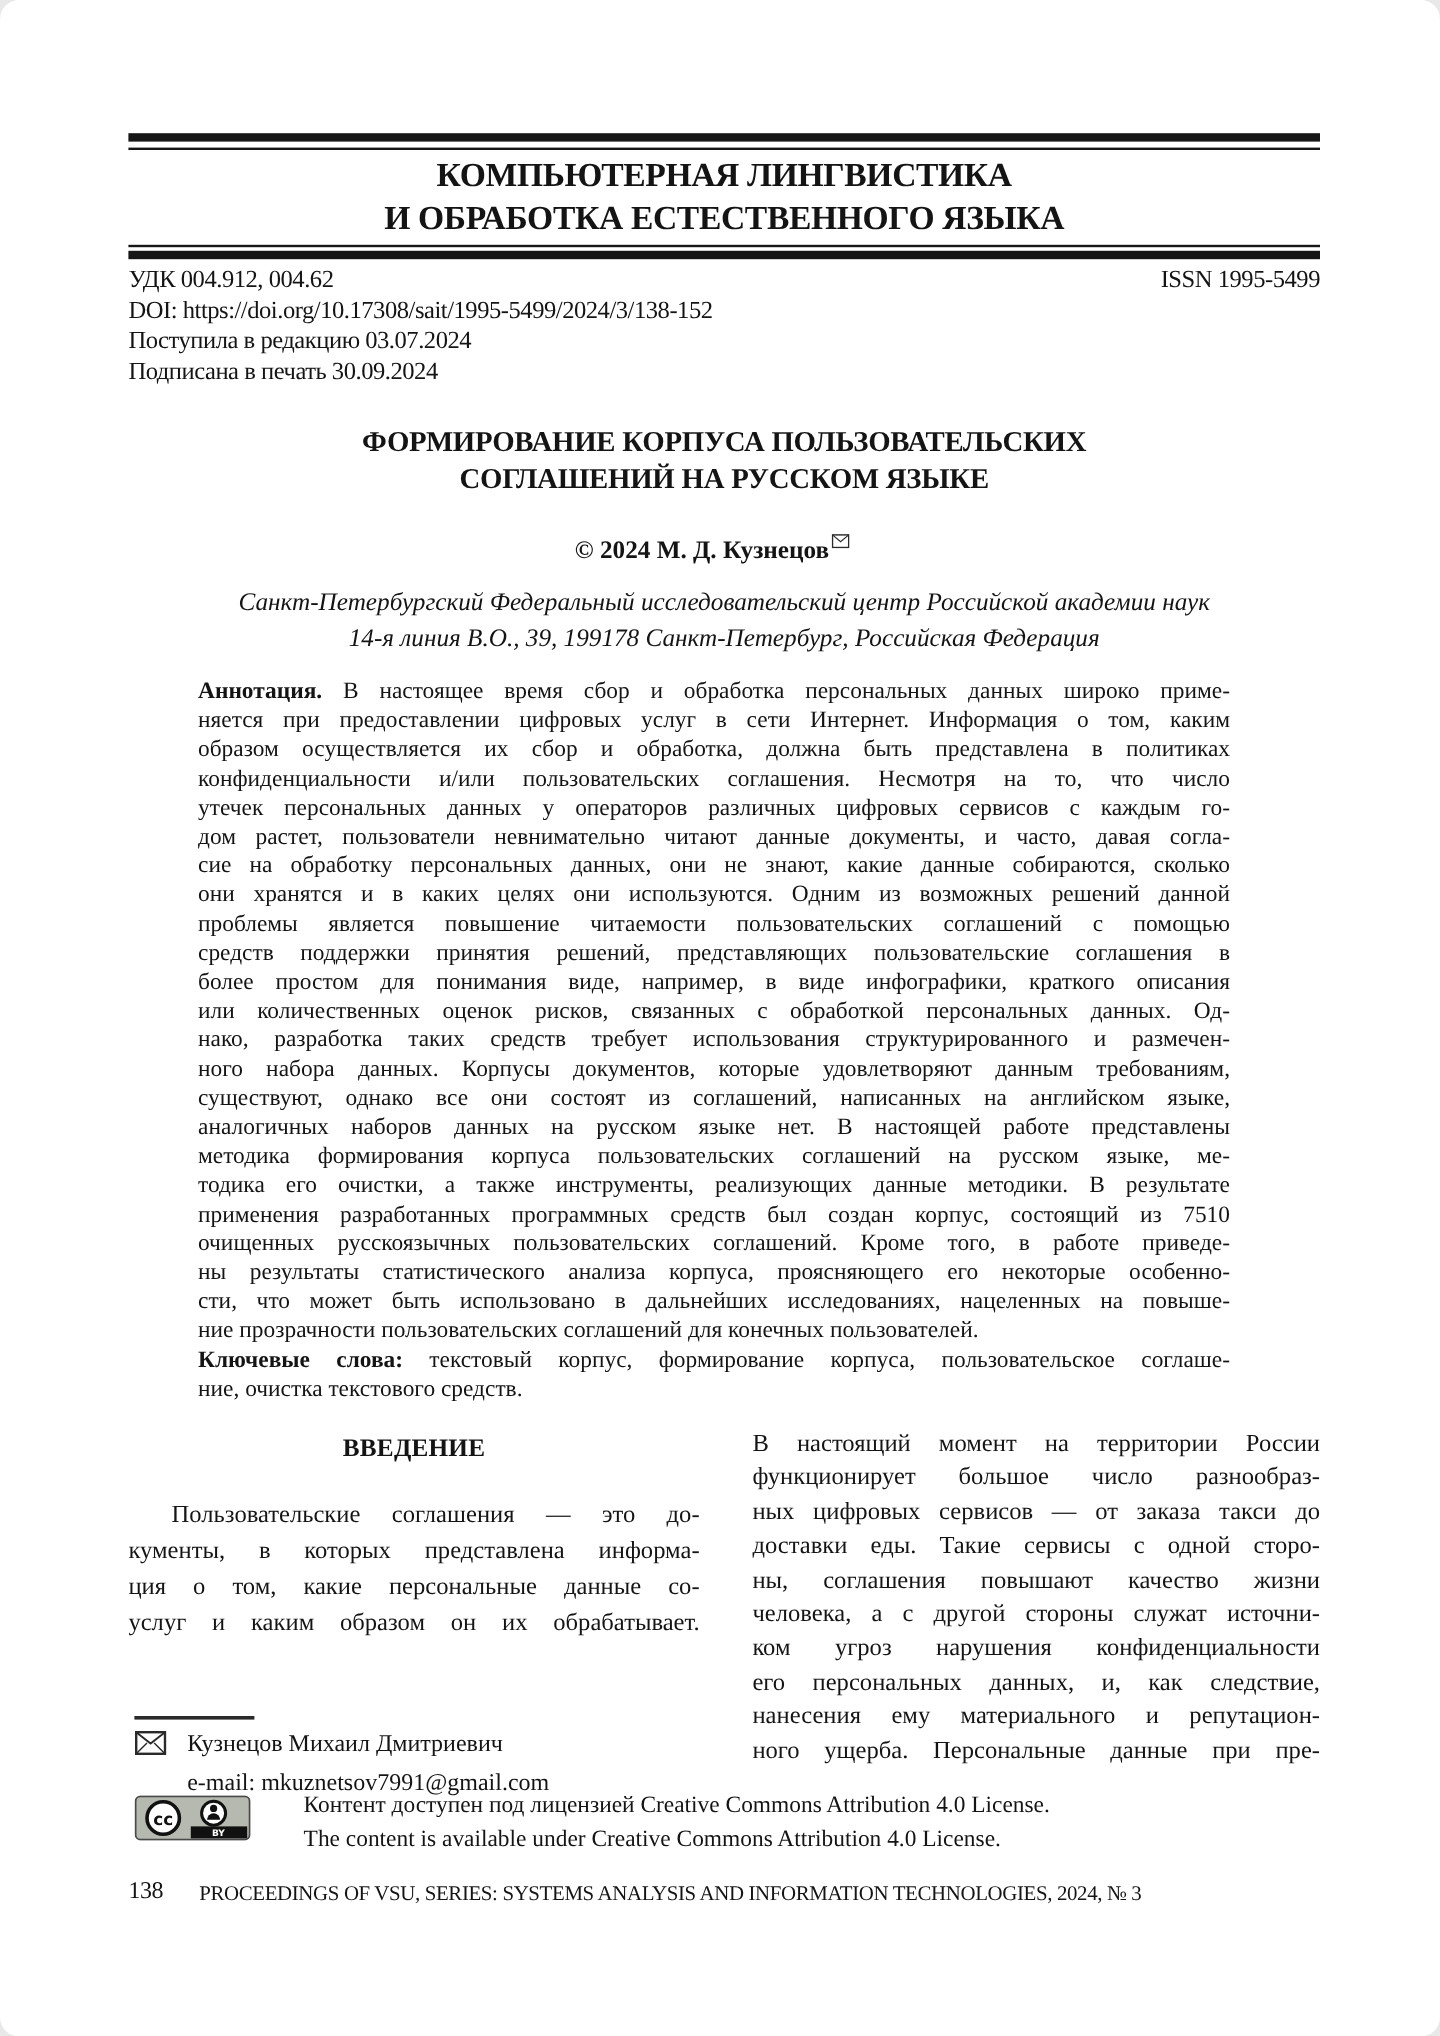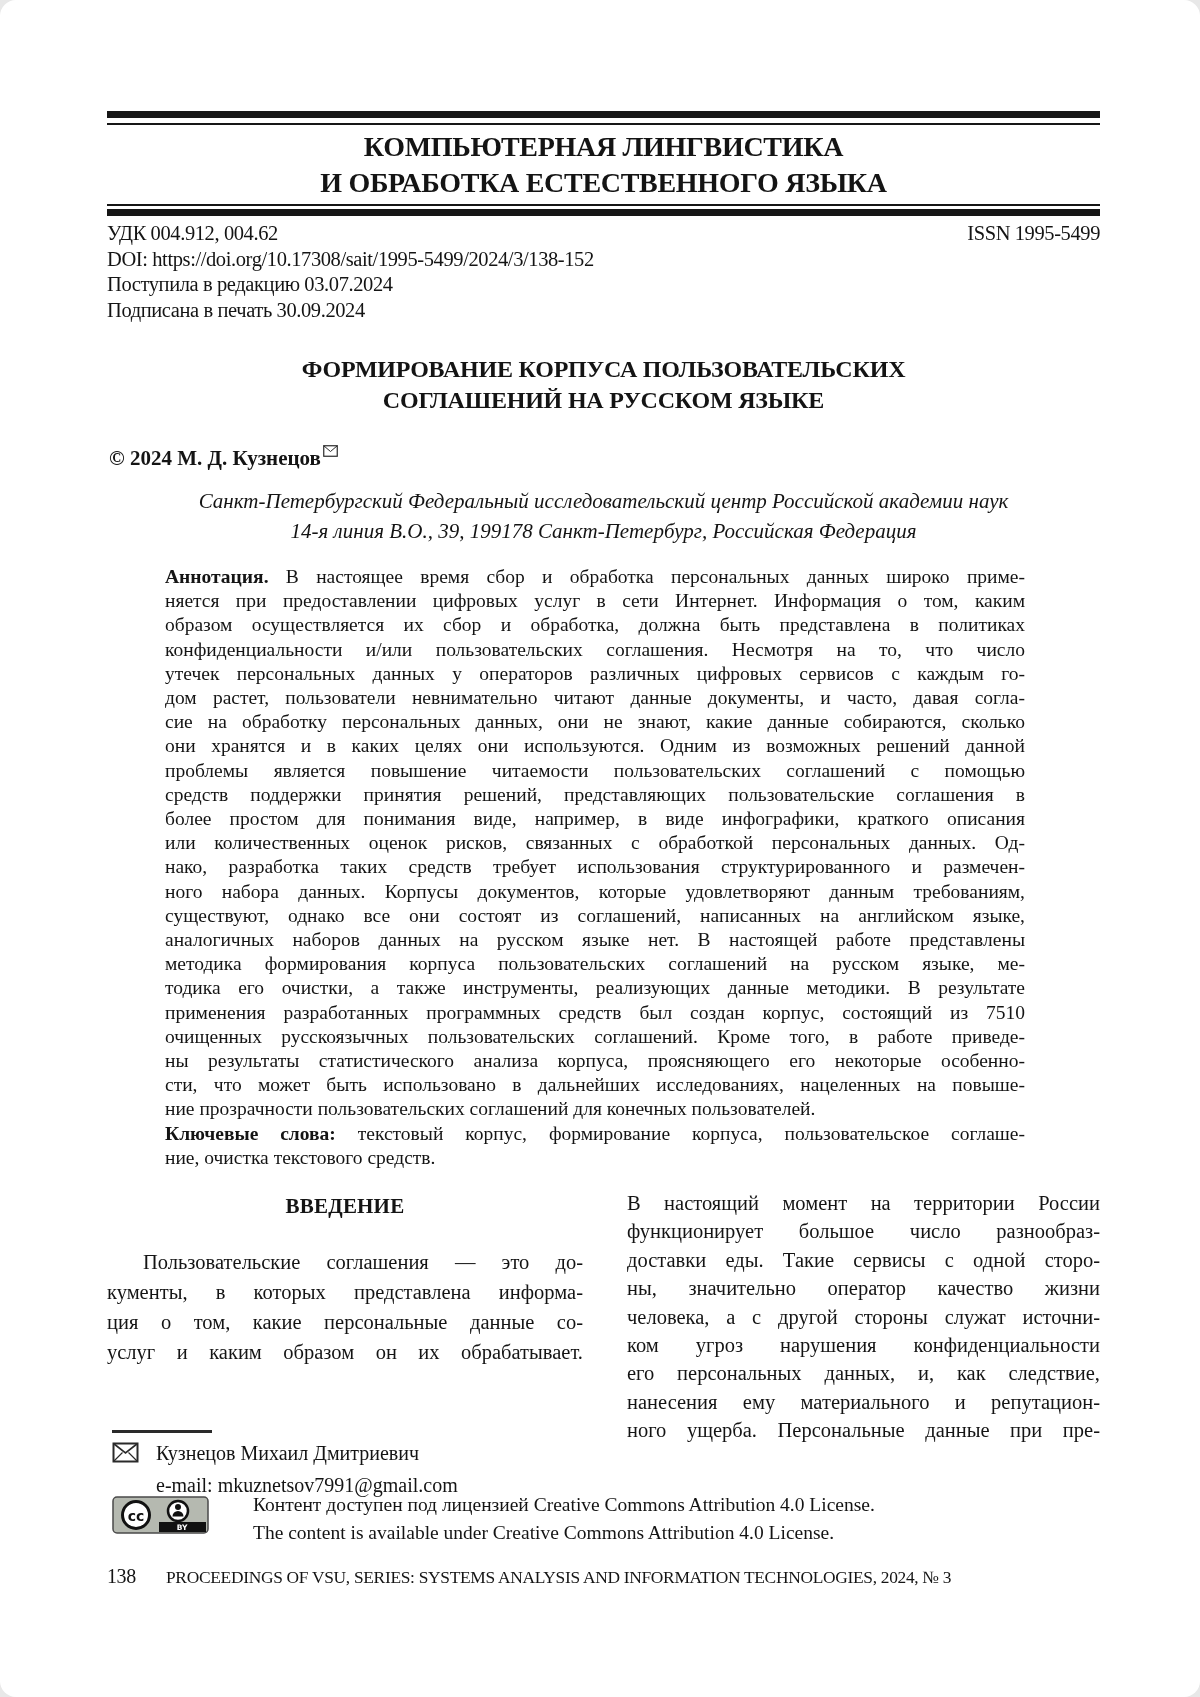--- a/index.html
+++ b/index.html
@@ -25,22 +25,22 @@
   }
   .meta-row { position:relative; }
   .issn { position:absolute; right:0; top:0; }
 
   .atitle {
     position:absolute; left:107px; top:354px; width:993px;
     text-align:center; font-weight:bold; font-size:24px; line-height:31px;
     letter-spacing:-0.2px;
   }
   .author {
-    position:absolute; left:109px; top:438px; width:993px;
-    text-align:left; font-weight:bold; font-size:21px;
+    position:absolute; left:97px; top:438px; width:993px;
+    text-align:center; font-weight:bold; font-size:21px;
   }
   .sup-env { display:inline-block; vertical-align:8px; margin-left:2px; }
   .affil {
     position:absolute; left:107px; top:486px; width:993px;
     text-align:center; font-style:italic; font-size:21px; line-height:30px;
   }
 
   .abstract {
     position:absolute; left:165px; top:565px; width:860px;
     font-size:19.5px; line-height:24.2px;
@@ -163,22 +163,23 @@
     <div>
         <div class="jline">кументы, в которых представлена информа-</div>
         <div class="jline">ция о том, какие персональные данные со-</div>
       </div>
     <div class="jline">услуг и каким образом он их обрабатывает.</div>
   </div>
 
   <div class="col-right">
       <div class="jline">В настоящий момент на территории России</div>
       <div class="jline">функционирует большое число разнообраз-</div>
+      <div class="jline">ных цифровых сервисов — от заказа такси до</div>
       <div class="jline">доставки еды. Такие сервисы с одной сторо-</div>
-      <div class="jline">ны, значительно оператор качество жизни</div>
+      <div class="jline">ны, соглашения повышают качество жизни</div>
       <div class="jline">человека, а с другой стороны служат источни-</div>
       <div class="jline">ком угроз нарушения конфиденциальности</div>
       <div class="jline">его персональных данных, и, как следствие,</div>
       <div class="jline">нанесения ему материального и репутацион-</div>
       <div class="jline">ного ущерба. Персональные данные при пре-</div>
     </div>
 
   <div class="fn-rule"></div>
   <div class="fn">
     <div class="fn-row">

